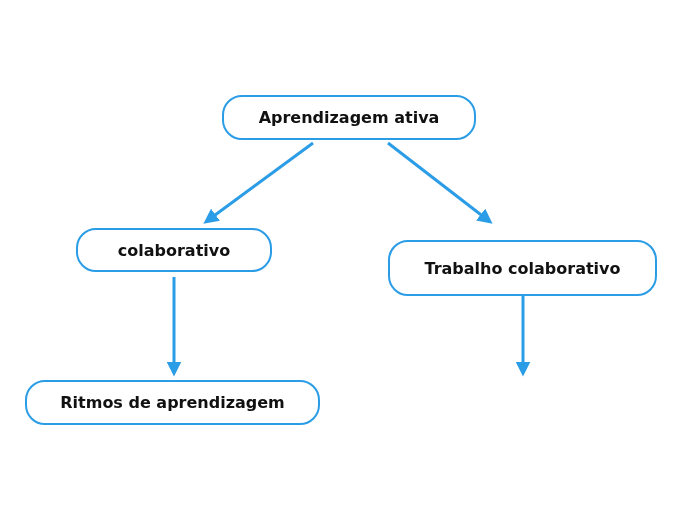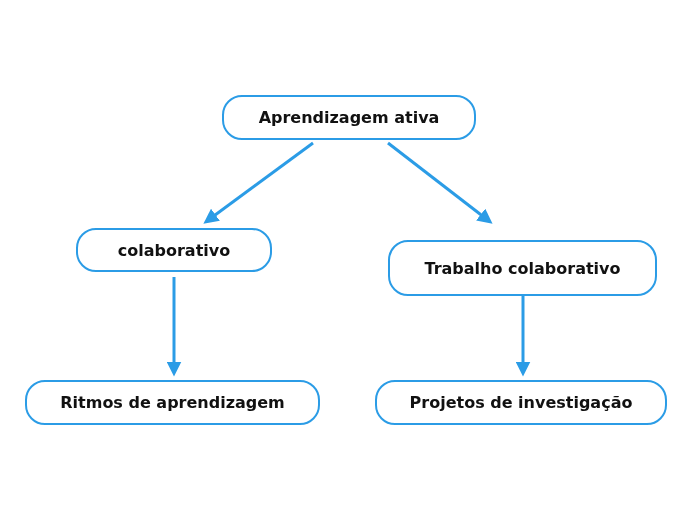--- a/index.html
+++ b/index.html
@@ -81,17 +81,14 @@
   </div>
 
   <div class="node node-branch-right">
     <span class="node-label">Trabalho colaborativo</span>
   </div>
 
   <div class="node node-leaf-left">
     <span class="node-label">Ritmos de aprendizagem</span>
   </div>
 
-  <div class="node node-leaf-right">
-    <span class="node-label">Projetos de investigação</span>
-  </div>
 
 </div>
 
 </body></html>

